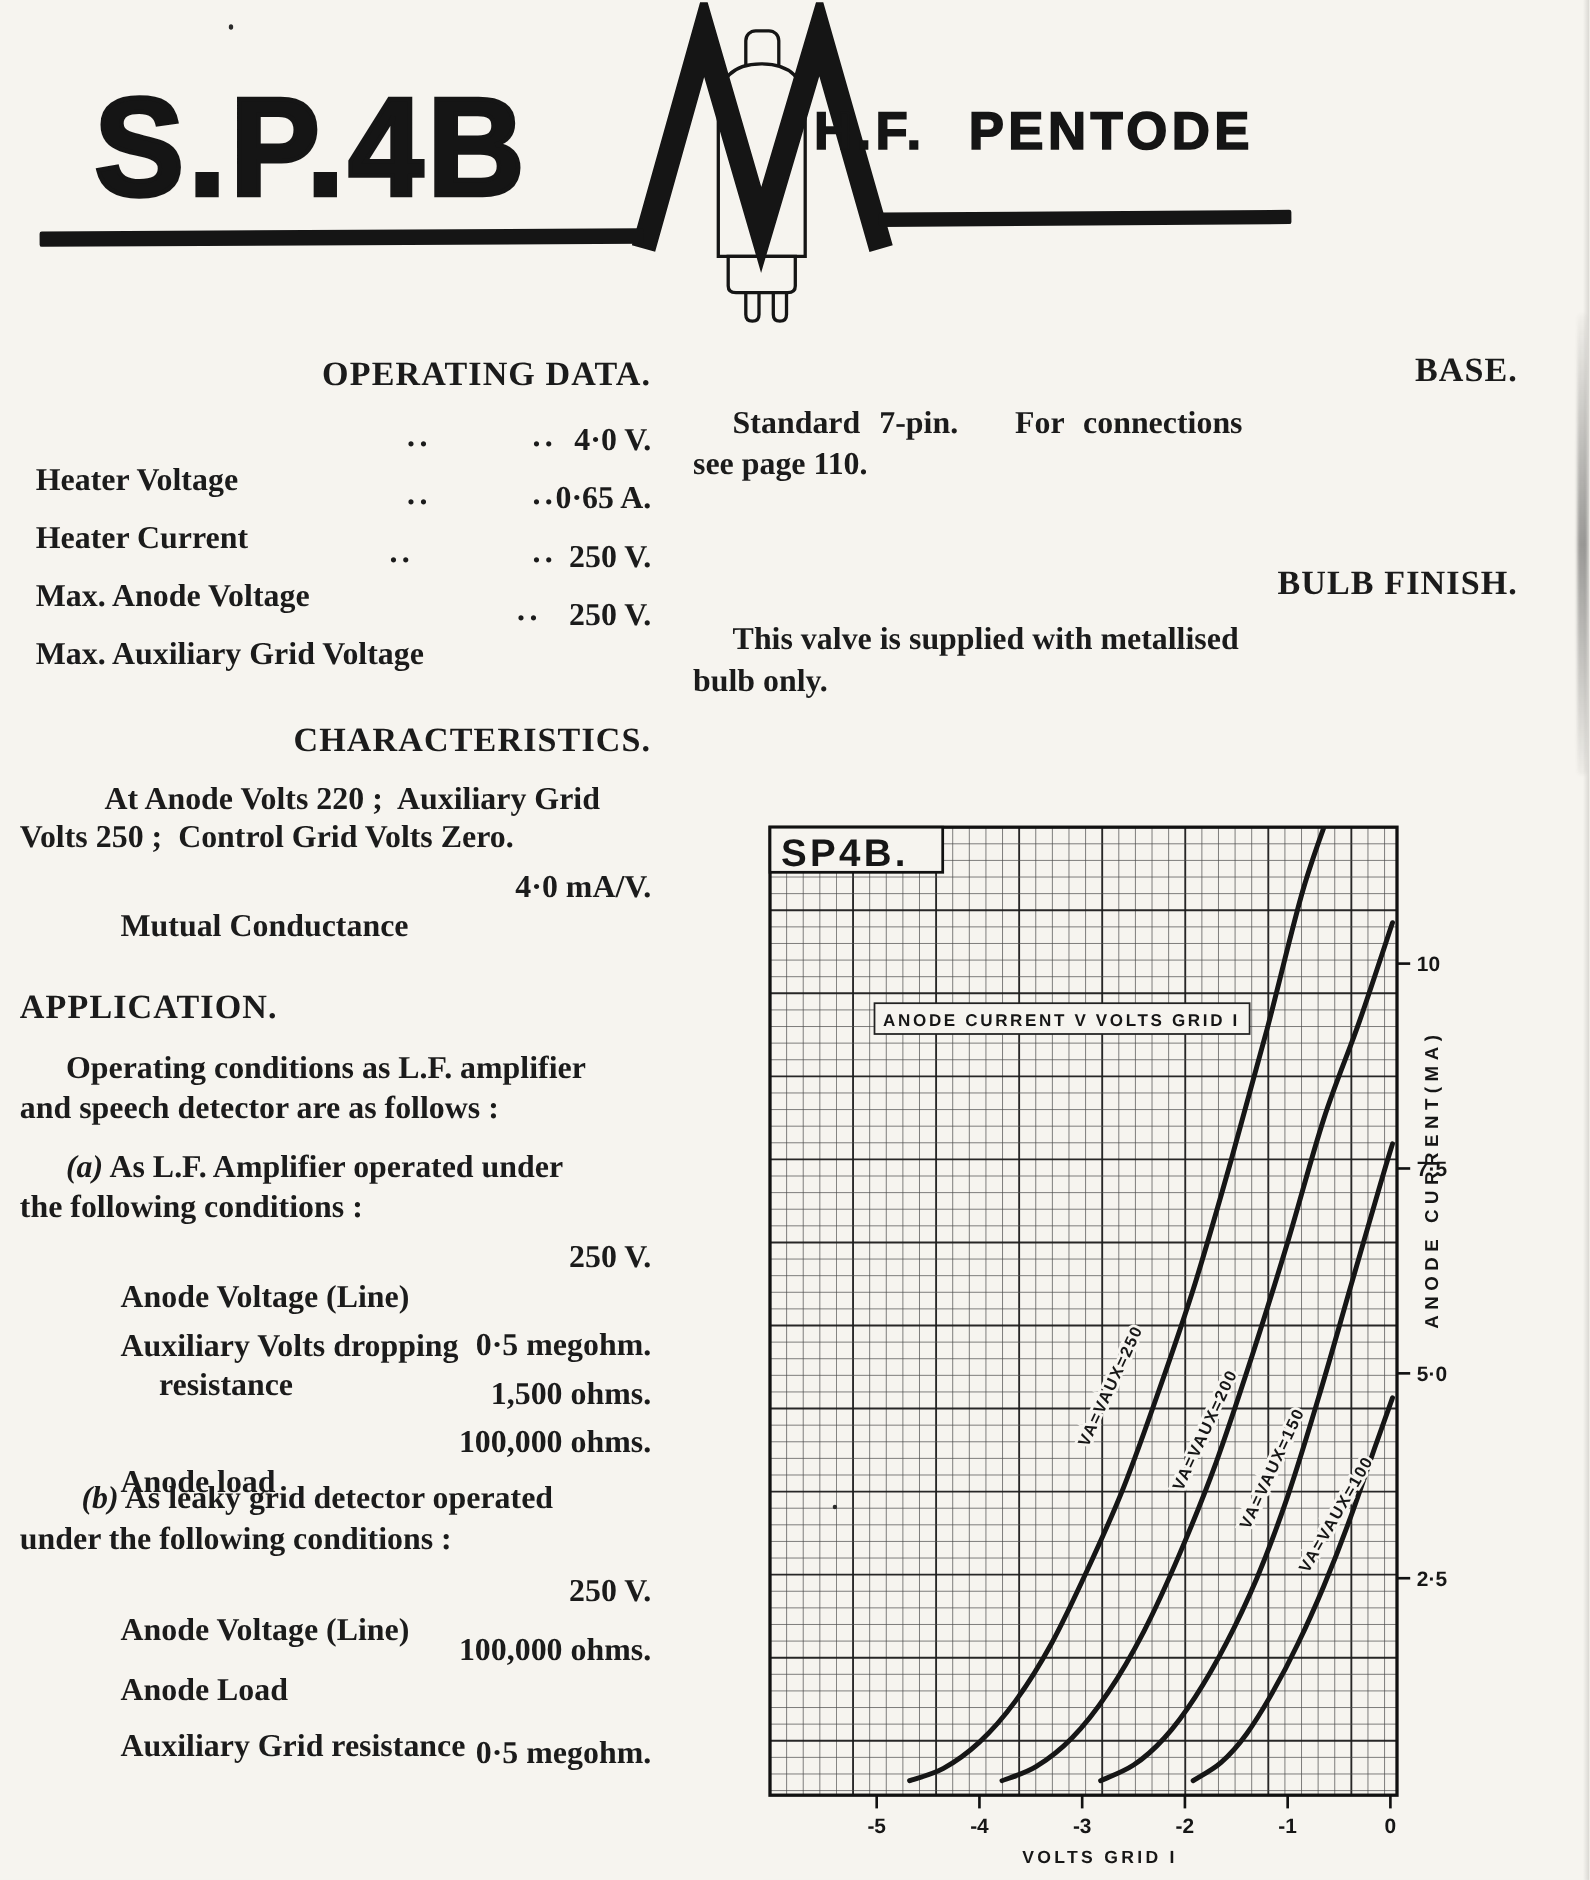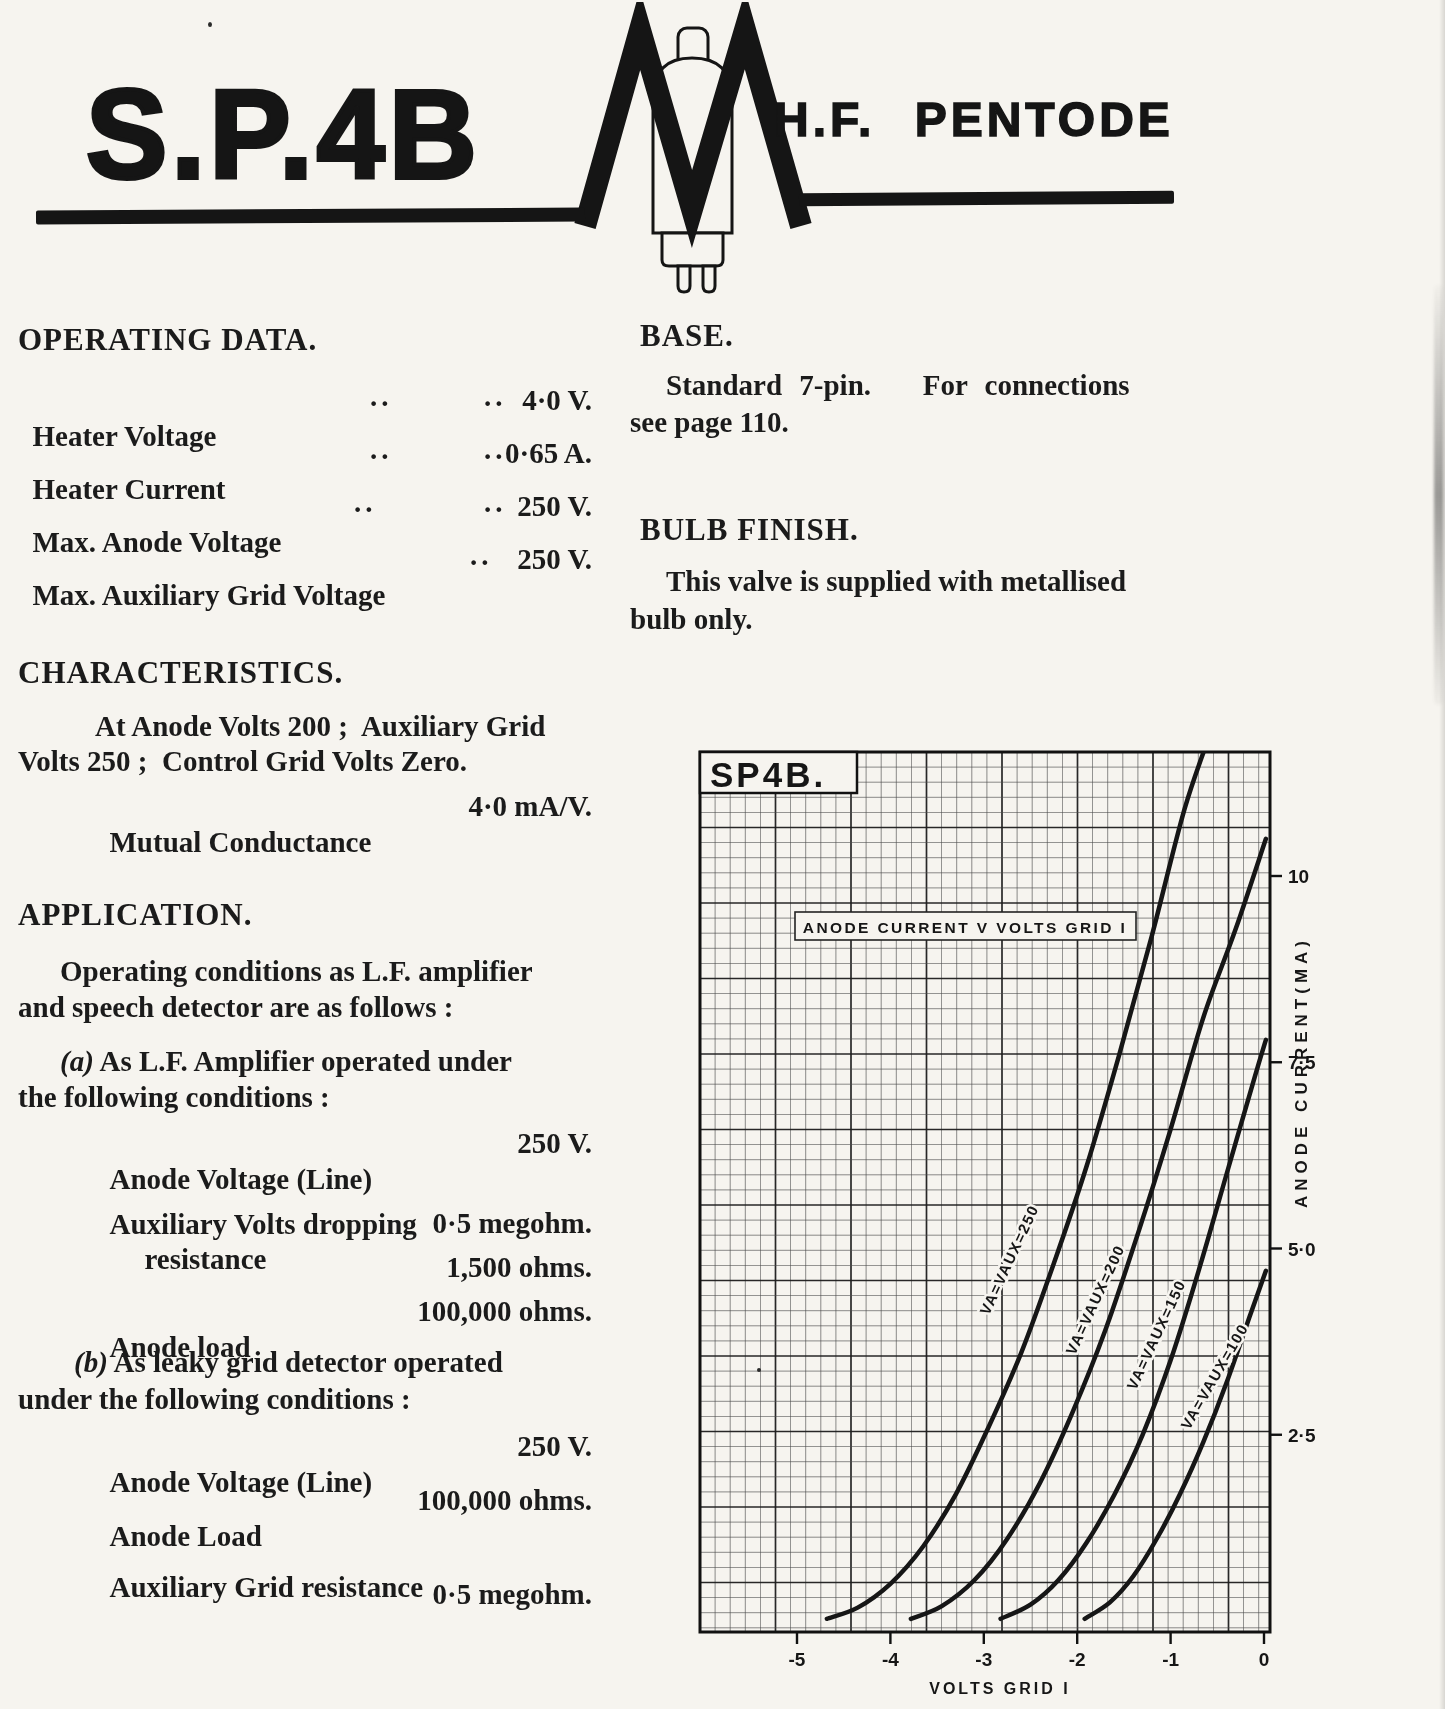--- a/index.html
+++ b/index.html
@@ -8,21 +8,21 @@
   .abs{position:absolute;}
   
   .model{font-family:"Liberation Sans","DejaVu Sans",sans-serif;font-weight:700;
          font-size:122px;letter-spacing:4px;-webkit-text-stroke:4px #151515;color:#151515;
          transform:scaleY(1.04);}
   .devtype{font-family:"Liberation Sans","DejaVu Sans",sans-serif;font-weight:700;
          font-size:48px;letter-spacing:4px;word-spacing:22px;-webkit-text-stroke:1.5px #151515;color:#151515;}
   .rule{background:#151515;border-radius:2px;}
   
   .ln{position:absolute;font-size:29px;line-height:36px;font-weight:700;white-space:pre;color:#1b1b1b;}
-  .hd{position:absolute;font-size:31px;font-weight:700;letter-spacing:1px;text-align:left;white-space:pre;}
+  .hd{position:absolute;font-size:31px;font-weight:700;letter-spacing:1px;text-align:right;white-space:pre;}
   .row{left:18px;width:574px;}
   .rval{position:absolute;right:0;top:0;}
   .dots{position:absolute;top:-4px;letter-spacing:4px;}
   .it{font-style:italic;}
   
   .smudge{position:absolute;filter:blur(1.5px);}
   .speck{position:absolute;background:#2a2a2a;border-radius:50%;}
   svg text{font-family:"Liberation Sans","DejaVu Sans",sans-serif;fill:#161616;}
   .clabel{font-size:15px;letter-spacing:1.5px;font-weight:700;
           paint-order:stroke;stroke:#f6f4ef;stroke-width:5px;}
@@ -43,21 +43,21 @@
     <rect x="158" y="26" width="30" height="46" rx="9"></rect>
     <path d="M133,96 Q133,56 172,56 Q212,56 212,96 L212,231 L133,231 Z"></path>
     <path d="M142,231 L203,231 L203,258 Q203,264 196,264 L149,264 Q142,264 142,258 Z"></path>
     <path d="M158,264 L170,264 L170,284 Q170,290 164,290 Q158,290 158,284 Z"></path>
     <path d="M183,264 L195,264 L195,284 Q195,290 189,290 Q183,290 183,284 Z"></path>
   </g>
 
   <path d="M65,224 L120,28 L172,207 L225,28 L281,224" fill="none" stroke="#151515" stroke-width="22" stroke-miterlimit="14"></path>
 </svg>
 
-<div class="abs devtype" style="left:774px;top:92px;">H.F. PENTODE</div>
+<div class="abs devtype" style="left:740px;top:92px;">H.F. PENTODE</div>
 
 <div class="abs rule" style="left:36px;top:209px;width:549px;height:14px;transform:rotate(-0.3deg);"></div>
 <div class="abs rule" style="left:799px;top:192px;width:375px;height:13px;transform:rotate(-0.4deg);"></div>
 
 <div class="hd" style="left:18px;top:322px;width:574px;">OPERATING DATA.</div>
 
 <div class="ln row" style="top:382px;">
   <span>Heater Voltage</span>
   <span class="dots" style="left:352px;">..</span>
   <span class="dots" style="left:466px;">..</span>
@@ -75,21 +75,21 @@
   <span class="dots" style="left:466px;">..</span>
   <span class="rval">250 V.</span>
 </div>
 <div class="ln row" style="top:541px;">
   <span>Max. Auxiliary Grid Voltage</span>
   <span class="dots" style="left:452px;">..</span>
   <span class="rval">250 V.</span>
 </div>
 
 <div class="hd" style="left:18px;top:655px;width:574px;">CHARACTERISTICS.</div>
-<div class="ln" style="left:95px;top:708px;">At Anode Volts 200 ;  Auxiliary Grid</div>
+<div class="ln" style="left:95px;top:708px;">At Anode Volts 220 ;  Auxiliary Grid</div>
 <div class="ln" style="left:18px;top:743px;">Volts 250 ;  Control Grid Volts Zero.</div>
 <div class="ln row" style="top:788px;">
   <span style="padding-left:77px;margin-top:40px;">Mutual Conductance</span>
   <span class="rval">4·0 mA/V.</span>
 </div>
 
 <div class="hd" style="left:18px;top:897px;">APPLICATION.</div>
 <div class="ln" style="left:60px;top:953px;">Operating conditions as L.F. amplifier</div>
 <div class="ln" style="left:18px;top:989px;">and speech detector are as follows :</div>
 

